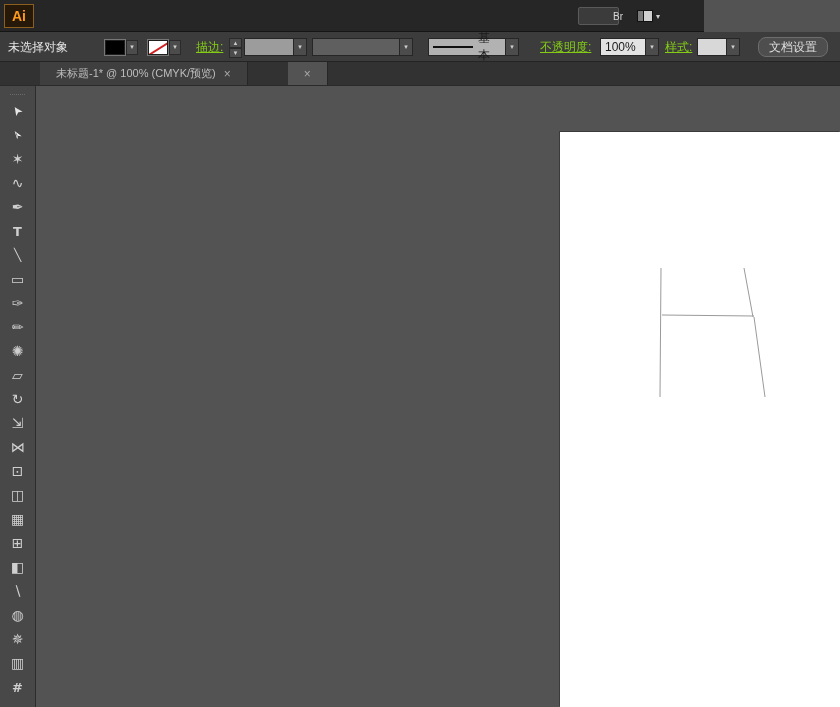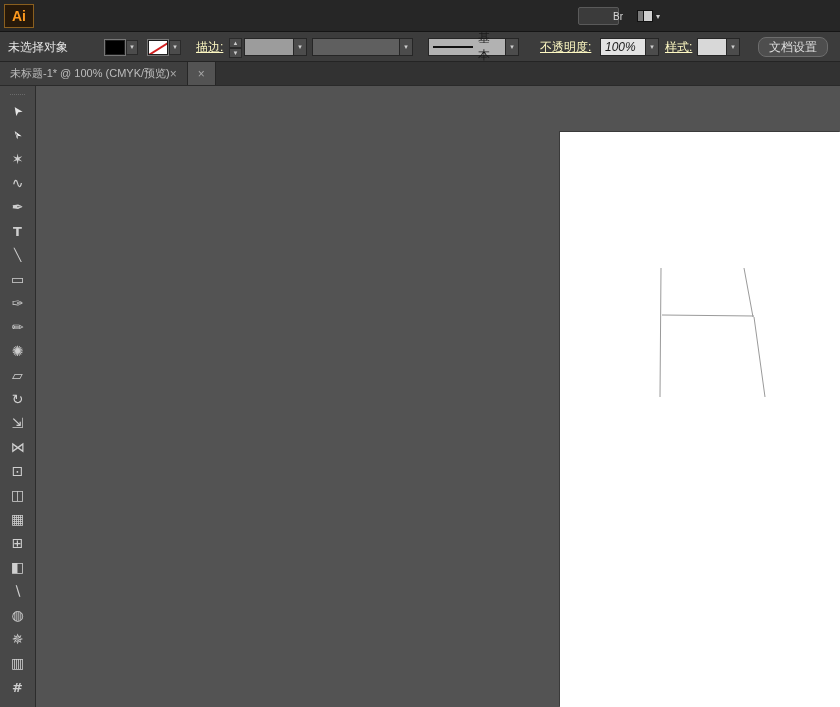--- a/index.html
+++ b/index.html
@@ -4,21 +4,21 @@
 <style>
   * { margin:0; padding:0; box-sizing:border-box; }
   html,body { width:840px; height:707px; overflow:hidden; }
   body {
     font-family:"Liberation Sans","DejaVu Sans",sans-serif;
     font-size:12px; color:#cccccc; background:#535353; position:relative;
   }
 
   
   .menubar {
-    position:absolute; top:0; left:0; width:840px; height:32px;
+    position:absolute; top:0; left:0; width:704px; height:32px;
     background:#262626; border-bottom:1px solid #151515;
     display:flex; align-items:center;
   }
   .app-logo {
     width:30px; height:24px; margin-left:4px; margin-right:6px;
     background:#27190a; border:1px solid #8a5f1f; color:#ff9a1e;
     font-weight:bold; font-size:14px; display:flex; align-items:center; justify-content:center;
   }
   .menu-items { display:flex; height:100%; align-items:center; }
   .menu-item { padding:0 10px; height:100%; display:flex; align-items:center; color:#c9c9c9; cursor:default; }
@@ -41,47 +41,47 @@
   .status-text { left:8px; color:#e5e5e5; }
   .swatch-group { gap:1px; }
   .swatch { width:20px; height:15px; border:1px solid #1e1e1e; box-shadow:0 0 0 1px #777; }
   .fill-swatch { background:#000000; }
   .stroke-swatch { background:#ffffff; position:relative; overflow:hidden; }
   .stroke-swatch::before { content:""; position:absolute; left:-4px; top:6px; width:30px; height:2px; background:#d02020; transform:rotate(-32deg); }
   .dd-arrow {
     width:12px; height:15px; background:#4c4c4c; border:1px solid #2a2a2a;
     display:flex; align-items:center; justify-content:center; font-size:7px; color:#cfcfcf;
   }
-  .link-label { color:#fef9c3; text-decoration:underline; cursor:pointer; }
+  .link-label { color:#84cc16; text-decoration:underline; cursor:pointer; }
   .stepper { flex-direction:column; display:flex; width:13px; height:18px; }
   .stepper span { flex:1; background:#4c4c4c; border:1px solid #2a2a2a; font-size:6px; line-height:8px; text-align:center; color:#ccc; }
   .field { height:18px; border:1px solid #262626; display:flex; align-items:center; padding:0 4px; }
   .f-weight { width:50px; background:#9c9c9c; }
   .f-profile { width:88px; background:#5f5f5f; }
   .f-brush { width:78px; background:#b2b2b2; color:#1a1a1a; gap:5px; }
   .brush-line { width:42px; height:2px; background:#111; }
-  .f-opacity { width:46px; background:#e3e3e3; color:#1a1a1a;font-style:italic; }
+  .f-opacity { width:46px; background:#e3e3e3; color:#1a1a1a; }
   .f-style { width:30px; background:#d8d8d8; }
   .fld-arrow {
     width:13px; height:18px; background:#4c4c4c; border:1px solid #262626; border-left:none;
     display:flex; align-items:center; justify-content:center; font-size:7px; color:#cfcfcf;
   }
   .doc-setup-btn {
     height:20px; padding:0 10px; background:#4e4e4e; border:1px solid #6d6d6d; border-radius:8px;
     color:#dedede; display:flex; align-items:center; cursor:pointer;
   }
 
   
   .tabbar {
     position:absolute; top:62px; left:0; width:840px; height:24px;
     background:#323232; border-bottom:1px solid #2a2a2a; display:flex;
   }
   .doc-tab {
-    display:flex; align-items:center; padding:0 10px; height:100%;
-    background:#3f3f3f; border-right:1px solid #262626; color:#bdbdbd; max-width:560px; cursor:pointer;
+    display:flex; align-items:center; gap:8px; padding:0 16px; height:100%;
+    background:#3f3f3f; border-right:1px solid #262626; color:#bdbdbd; max-width:560px; cursor:pointer;margin-left:40px;
   }
   .doc-tab.active { background:#535353; color:#dcdcdc; }
   .tab-label { white-space:nowrap; overflow:hidden; text-overflow:ellipsis; font-size:11px; }
   .tab-close { color:#a8a8a8; font-size:12px; }
 
   
   .toolpanel {
     position:absolute; top:86px; left:0; width:36px; height:621px;
     background:#484848; border-right:1px solid #2c2c2c;
   }

